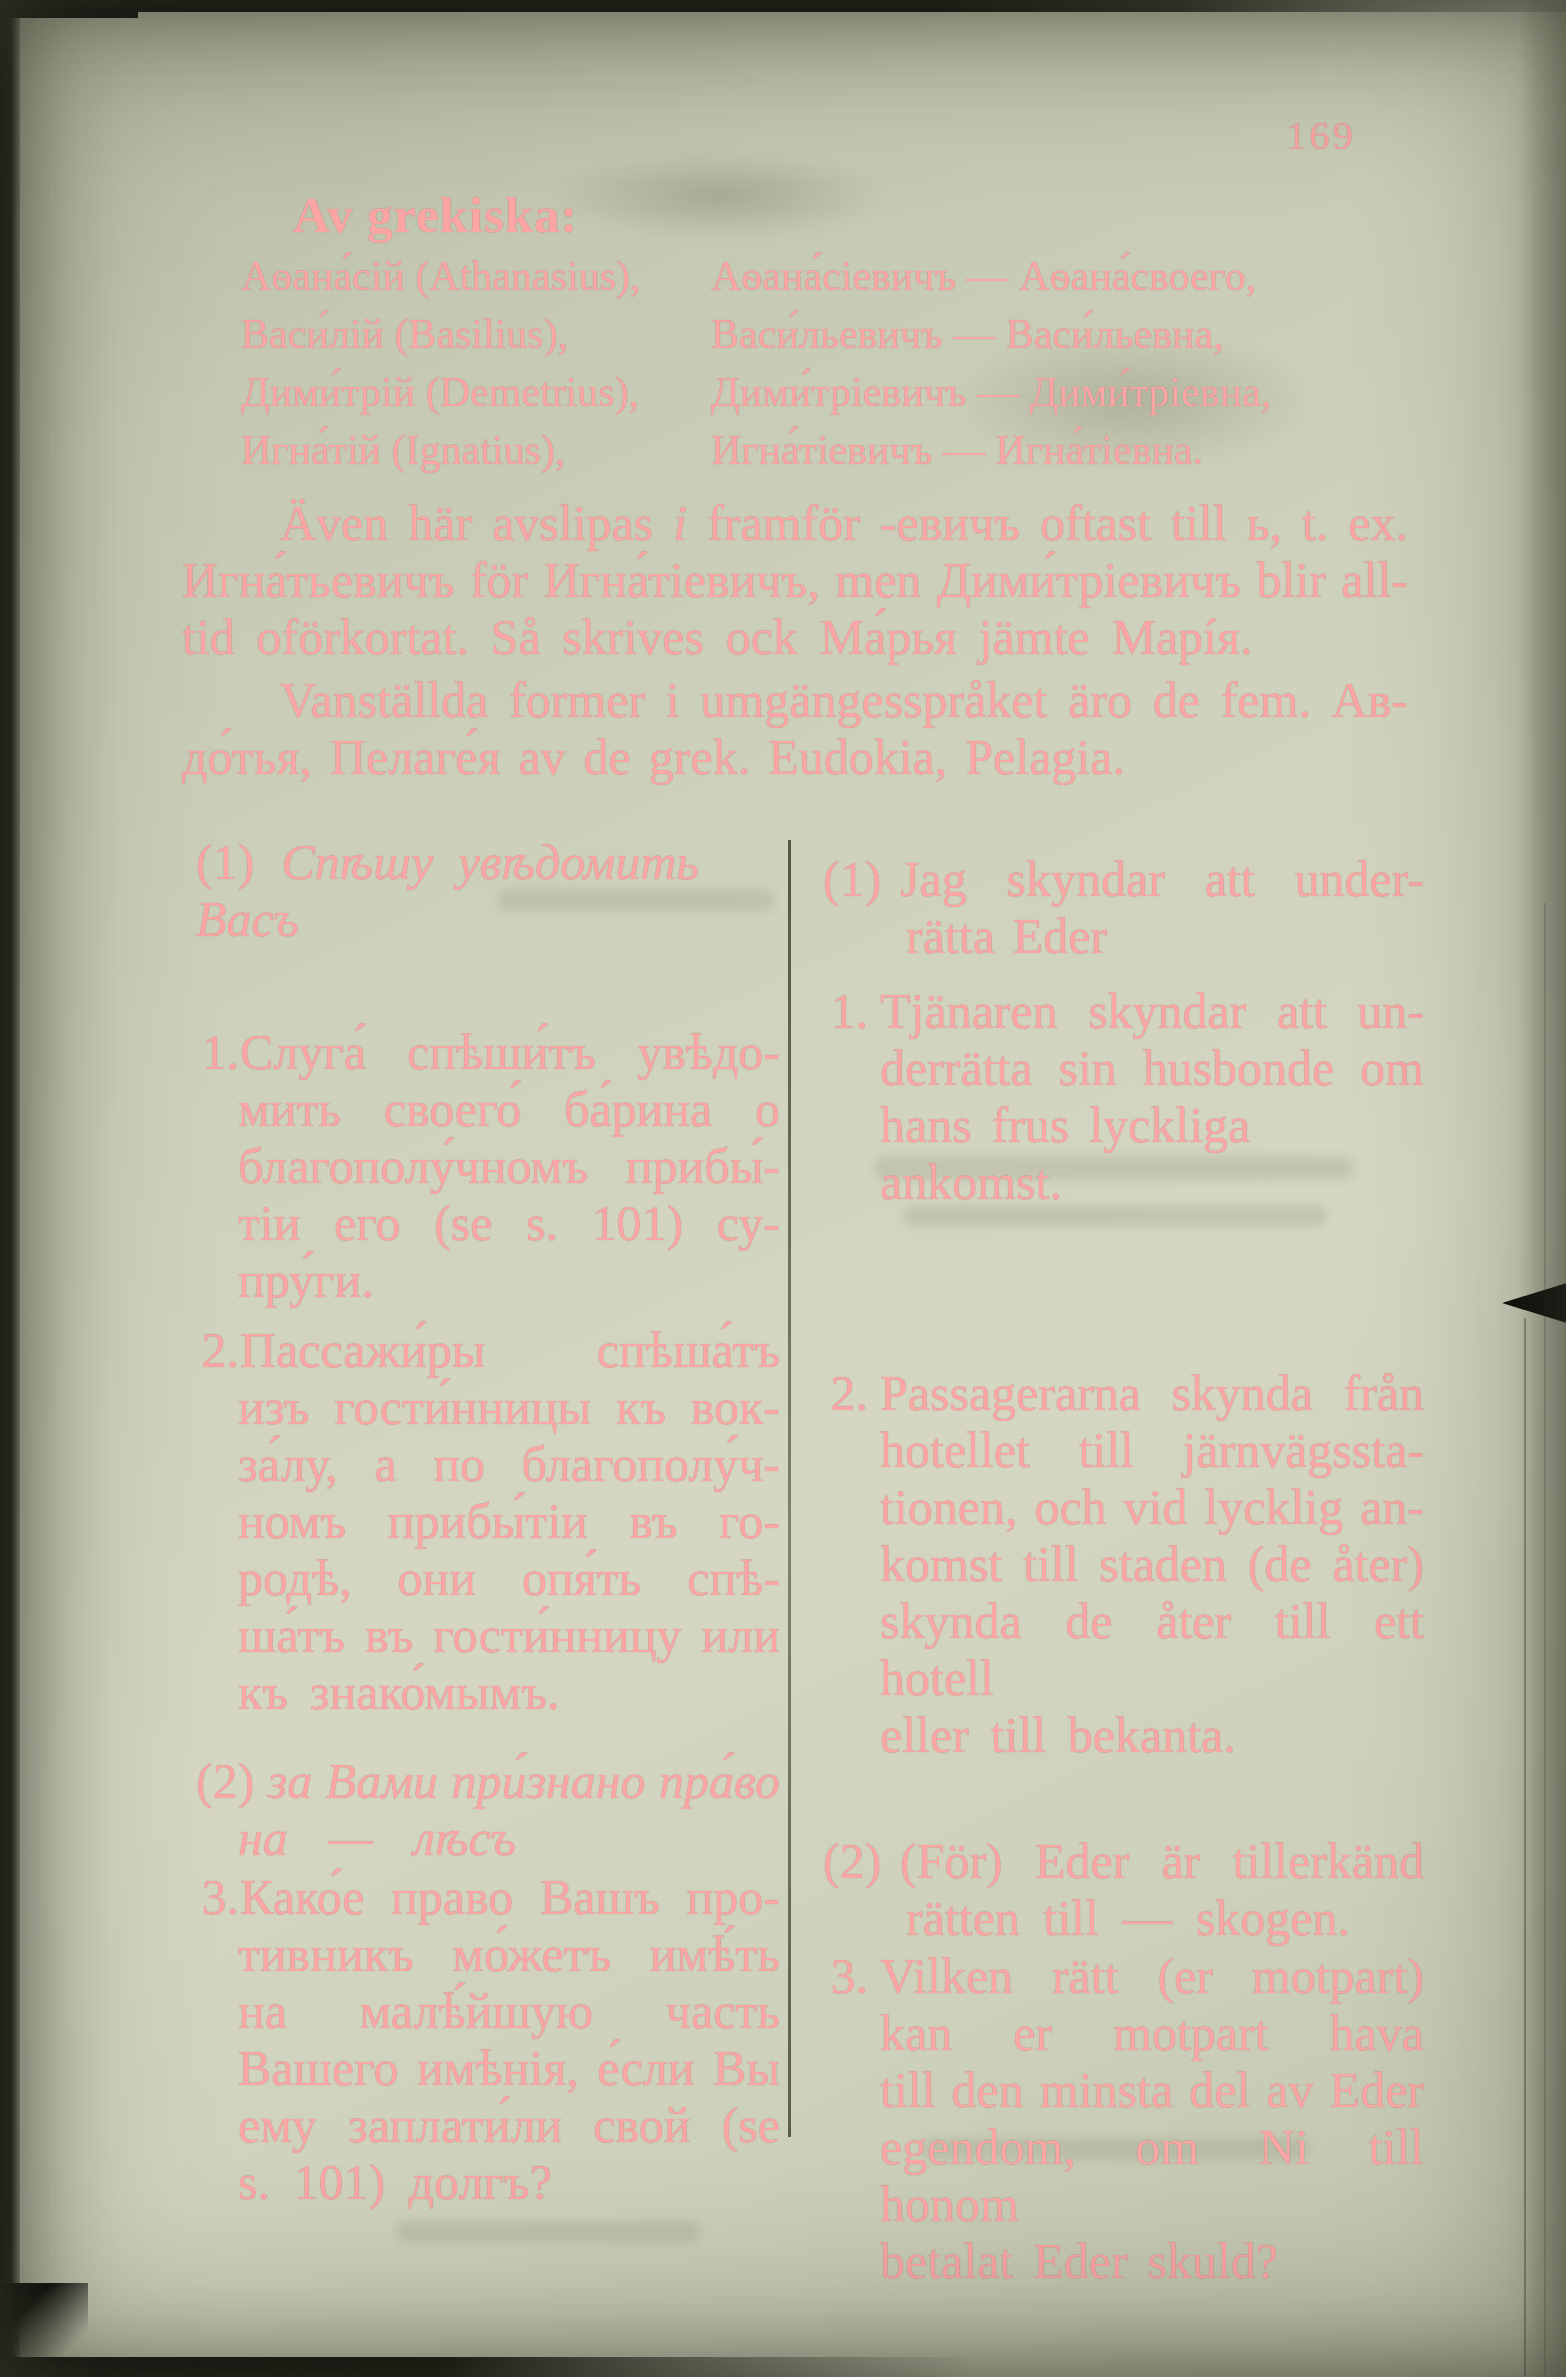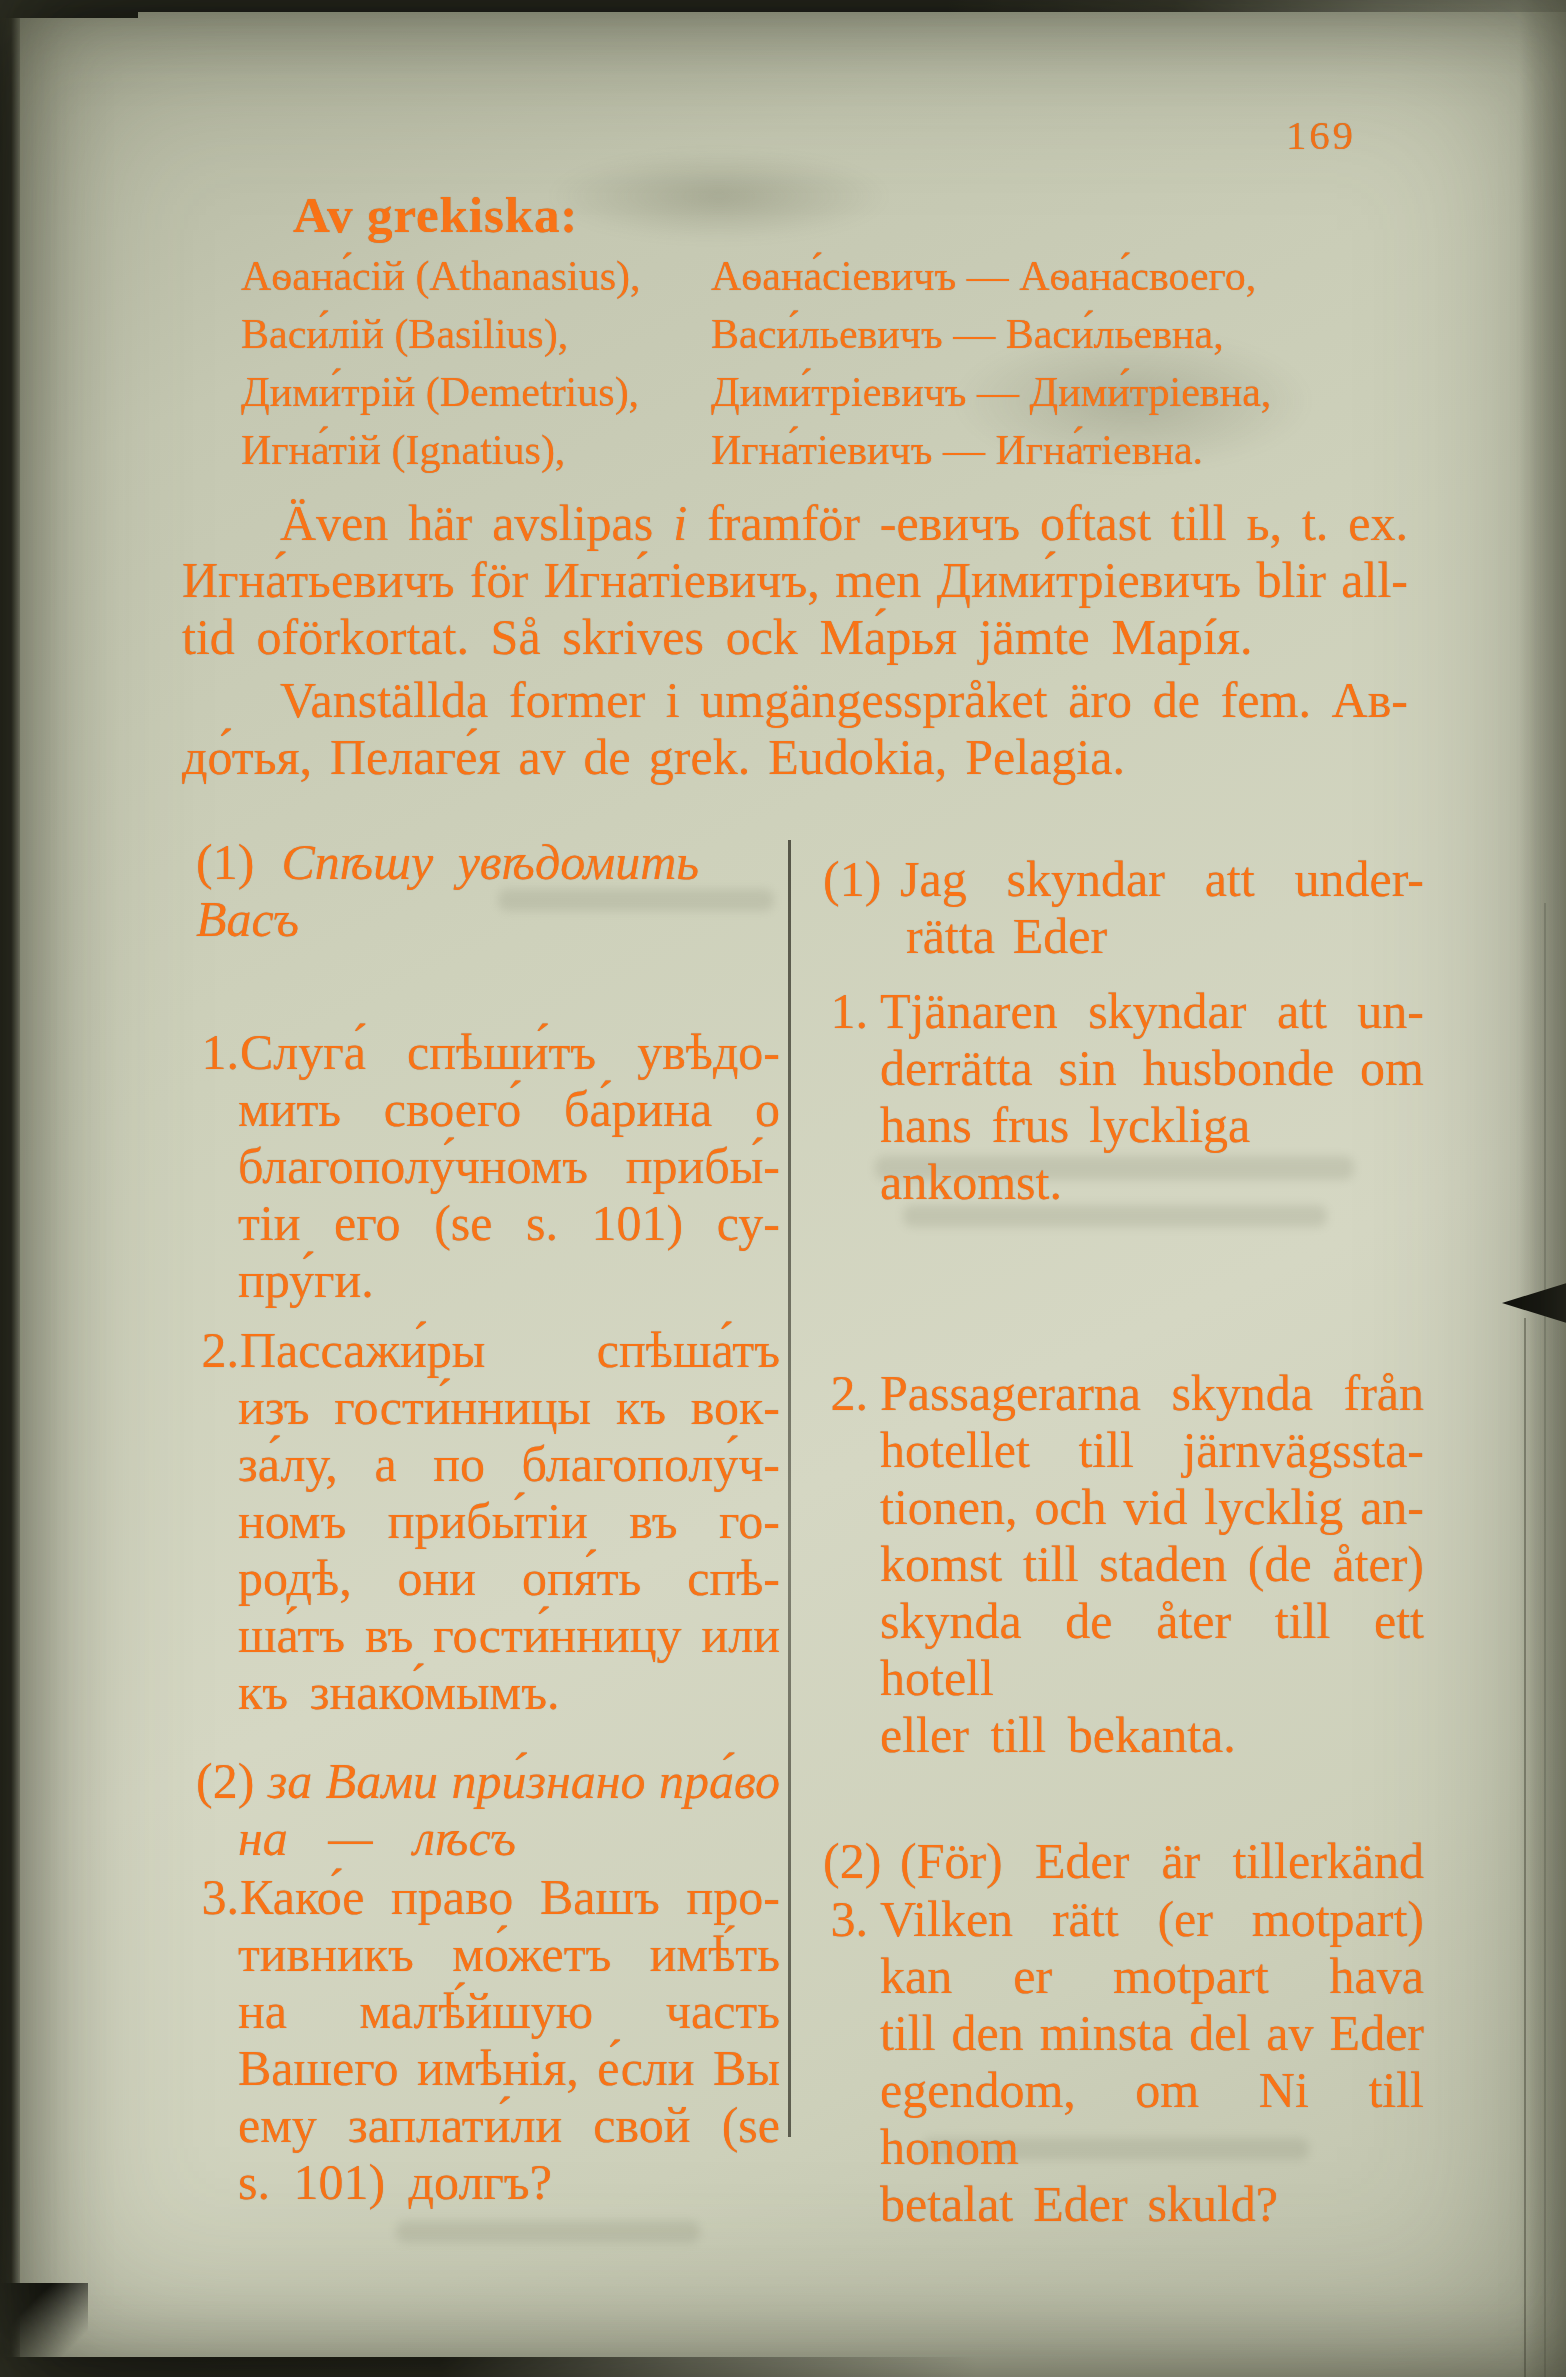--- a/index.html
+++ b/index.html
@@ -1,17 +1,17 @@
 <!DOCTYPE html>
 <html style="font-size:14.7px"><head>
 <meta charset="utf-8">
 <style>
   html,body{margin:0;padding:0;background:#0c0c0a;}
   #stage{position:relative;width:1567px;height:2377px;overflow:hidden;
-    font-family:"Liberation Serif","DejaVu Serif",serif;color:#f97316;}
+    font-family:"Liberation Serif","DejaVu Serif",serif;color:#fca5a5;}
   .paper{position:absolute;inset:0;
     background:linear-gradient(155deg,#b2b59f 0%,#c5c8b2 16%,#ced1bb 38%,#d5d7c3 60%,#cdd0ba 80%,#bdc0aa 100%);}
   .vignette{position:absolute;inset:0;pointer-events:none;
     box-shadow:inset 0 0 157px 41px rgba(70,72,55,.40),
                inset 41px 0 83px -18.4px rgba(40,40,28,.45),
                inset 0 -32px 74px -20px rgba(60,60,45,.32),
                inset 0 37px 83px -23px rgba(60,62,48,.35);}
   .abs{position:absolute;}
   .txt{text-shadow:0 0 0.9px rgba(38,36,25,.38);}
   .ln{line-height:57px;font-size:50px;}
@@ -140,20 +140,21 @@
       <div class="ln jl" style="padding-left:57px;">tionen, och vid lycklig an-</div>
       <div class="ln jl" style="padding-left:57px;">komst till staden (de åter)</div>
       <div class="ln jl" style="padding-left:57px;">skynda de åter till ett hotell</div>
       <div class="ln" style="padding-left:57px;word-spacing:9.2px;">eller till bekanta.</div>
     </div>
     <div style="margin-top:69px;">
       <div class="ln jl first" style="padding-left:77px;">
         <span class="num" style="left:0;">(2)</span>
         <span>(För) Eder är tillerkänd</span>
       </div>
+      <div class="ln" style="padding-left:83px;word-spacing:11px;">rätten till — skogen.</div>
     </div>
     <div style="margin-top:1.8px;">
       <div class="ln jl first" style="padding-left:57px;">
         <span class="num" style="left:7.4px;">3.</span>
         <span>Vilken rätt (er motpart)</span>
       </div>
       <div class="ln jl" style="padding-left:57px;">kan er motpart hava</div>
       <div class="ln jl" style="padding-left:57px;">till den minsta del av Eder</div>
       <div class="ln jl" style="padding-left:57px;">egendom, om Ni till honom</div>
       <div class="ln" style="padding-left:57px;word-spacing:7.4px;">betalat Eder skuld?</div>

